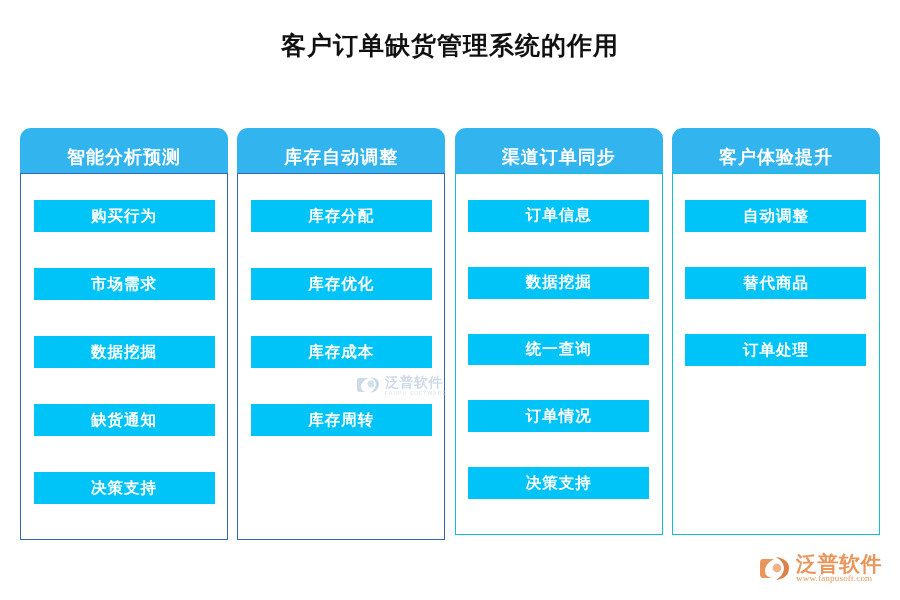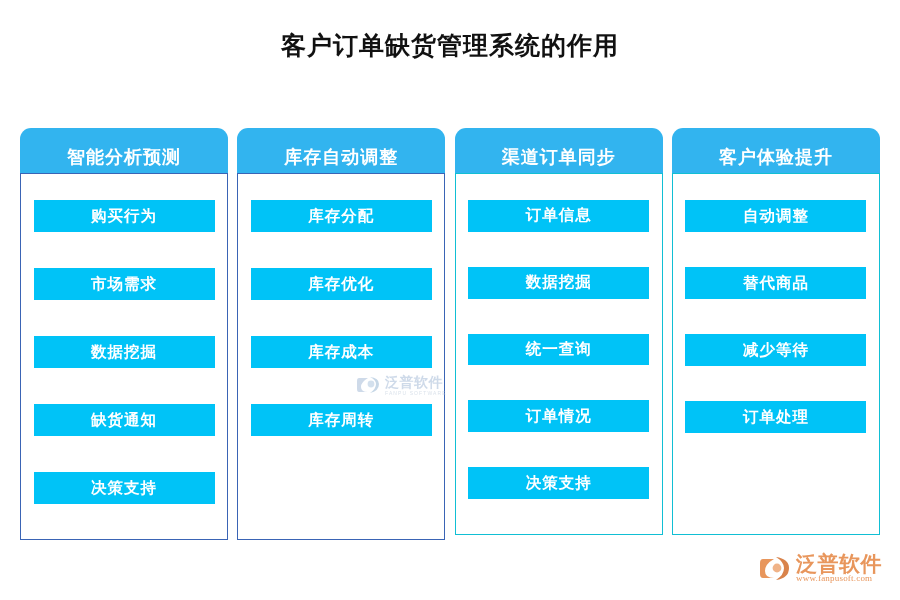--- a/index.html
+++ b/index.html
@@ -236,21 +236,20 @@
       <div class="item-box">订单信息</div>
       <div class="item-box">数据挖掘</div>
       <div class="item-box">统一查询</div>
       <div class="item-box">订单情况</div>
       <div class="item-box">决策支持</div>
     </div>
 
     <div class="column-panel cyan-border">
       <div class="item-box">自动调整</div>
       <div class="item-box">替代商品</div>
-      <div class="item-box">减少等待</div>
       <div class="item-box">订单处理</div>
     </div>
 
   </div>
 
   <div class="watermark-center">
     <svg class="wm-mark" viewBox="0 0 24 22">
       <path d="M2 4 L11 4 Q4 8 4 13 Q4 18 11 18 L2 18 Q0 18 0 15 L0 7 Q0 4 2 4 Z" fill="#9fb6d4"></path>
       <path d="M13 3 Q22 4 22 10 Q22 17 13 19 Q19 15 19 10 Q19 6 13 3 Z" fill="#8fb0cf"></path>
       <circle cx="14" cy="10" r="3.4" fill="#a8c3dc"></circle>

